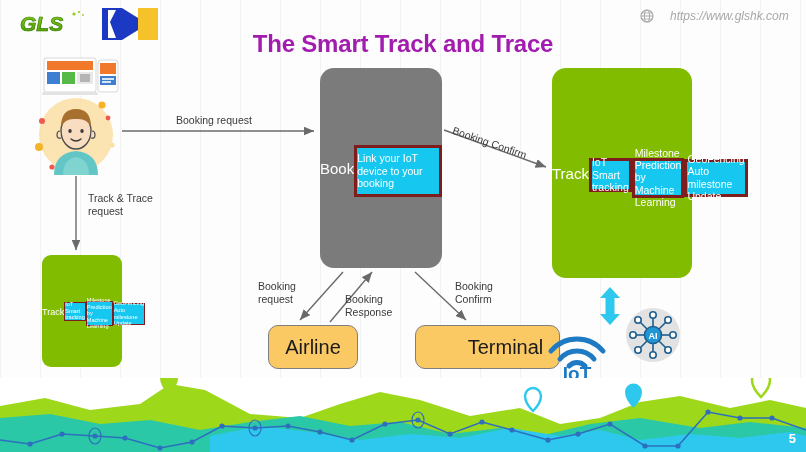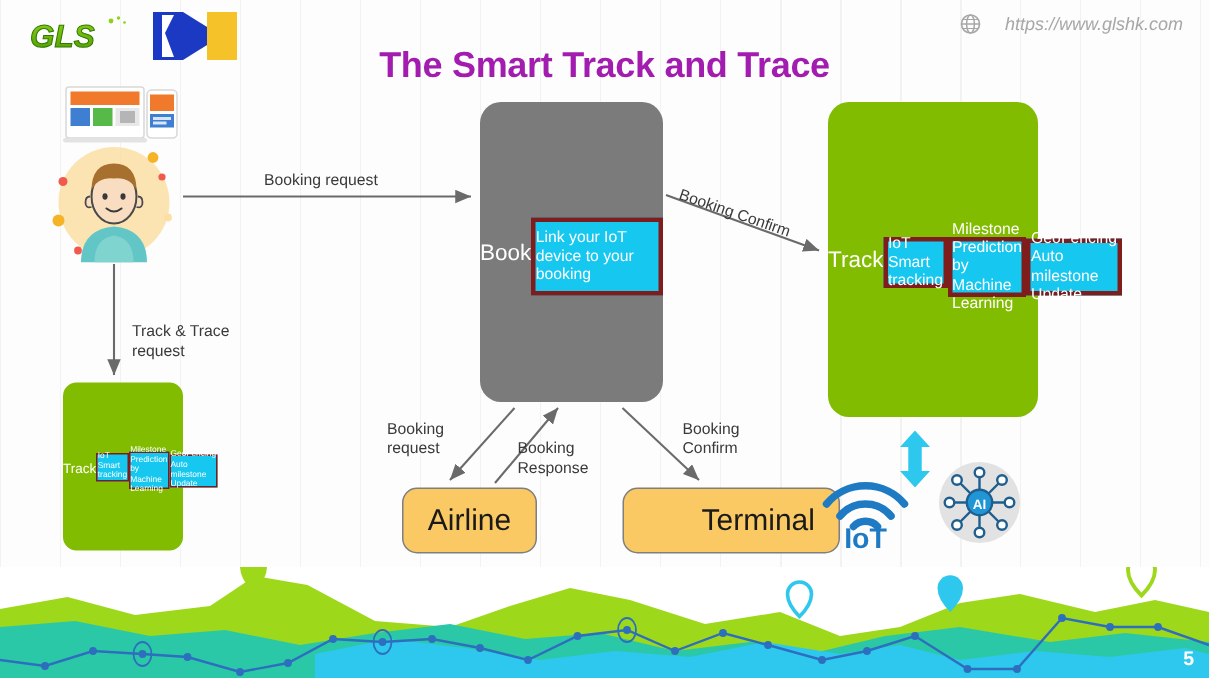--- a/index.html
+++ b/index.html
@@ -80,32 +80,32 @@
     background:#fbc964;border:1.5px solid #7f7f7f;border-radius:10px;
     display:flex;align-items:center;justify-content:center;
     color:#1a1a1a;font-size:20px;
   }
   #airline-box{left:268px;top:325px;width:88px;height:42px;}
   #terminal-box{left:415px;top:325px;width:107px;height:42px;padding-left:36px;}
 
   
   .alabel{color:#3a3a3a;font-size:10.5px;line-height:1.22;white-space:pre-line;}
   #lbl-booking-request{left:176px;top:114px;}
-  #lbl-track-trace{left:88px;top:192px;margin-top:23px;}
+  #lbl-track-trace{left:88px;top:192px;}
   #lbl-booking-confirm-1{left:455px;top:124px;transform:rotate(19deg);transform-origin:left top;}
   #lbl-booking-request-2{left:258px;top:280px;}
   #lbl-booking-response{left:345px;top:293px;}
   #lbl-booking-confirm-2{left:455px;top:280px;}
 
   
   #avatar-wrap{left:30px;top:95px;width:92px;height:80px;}
   #devices{left:42px;top:56px;width:78px;height:42px;}
 
   
-  #iot-icon{left:545px;top:310px;width:64px;height:56px;}
+  #iot-icon{left:545px;top:325px;width:64px;height:56px;}
   #ai-icon{left:625px;top:307px;width:56px;height:56px;}
   #updown-arrow{left:598px;top:287px;width:24px;height:38px;}
 
   
   #footer{left:0;top:378px;width:806px;height:74px;}
   #pagenum{
     right:10px;bottom:6px;color:#ffffff;font-size:13px;font-weight:bold;
   }
   svg{display:block;}
 </style>

